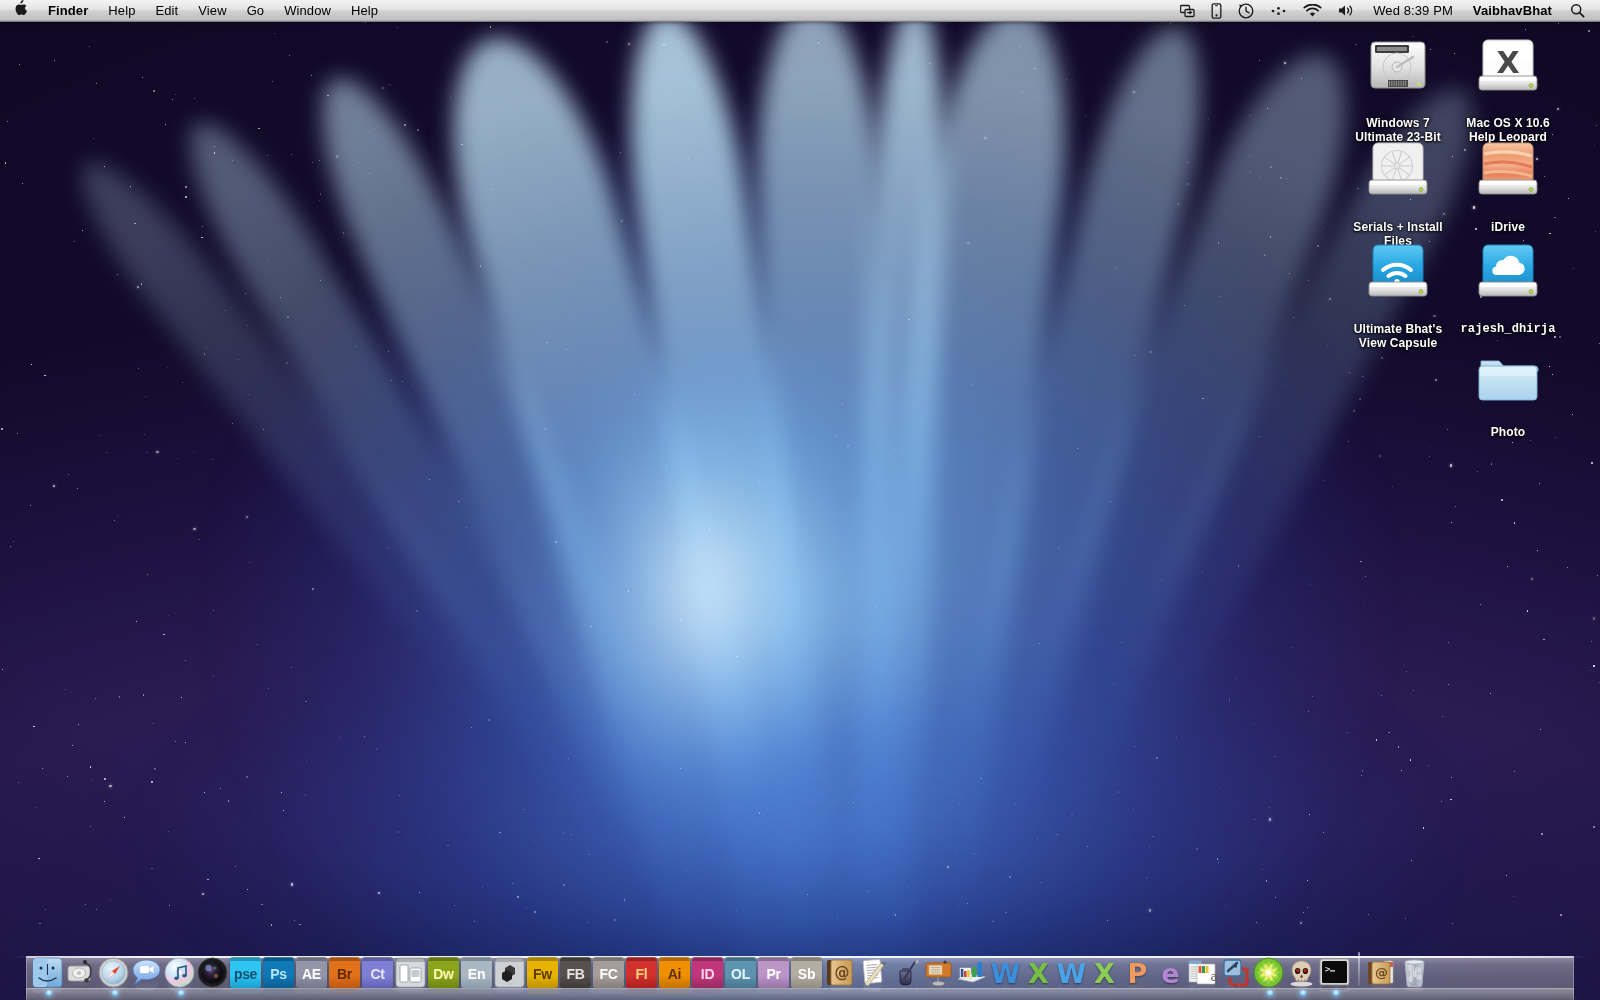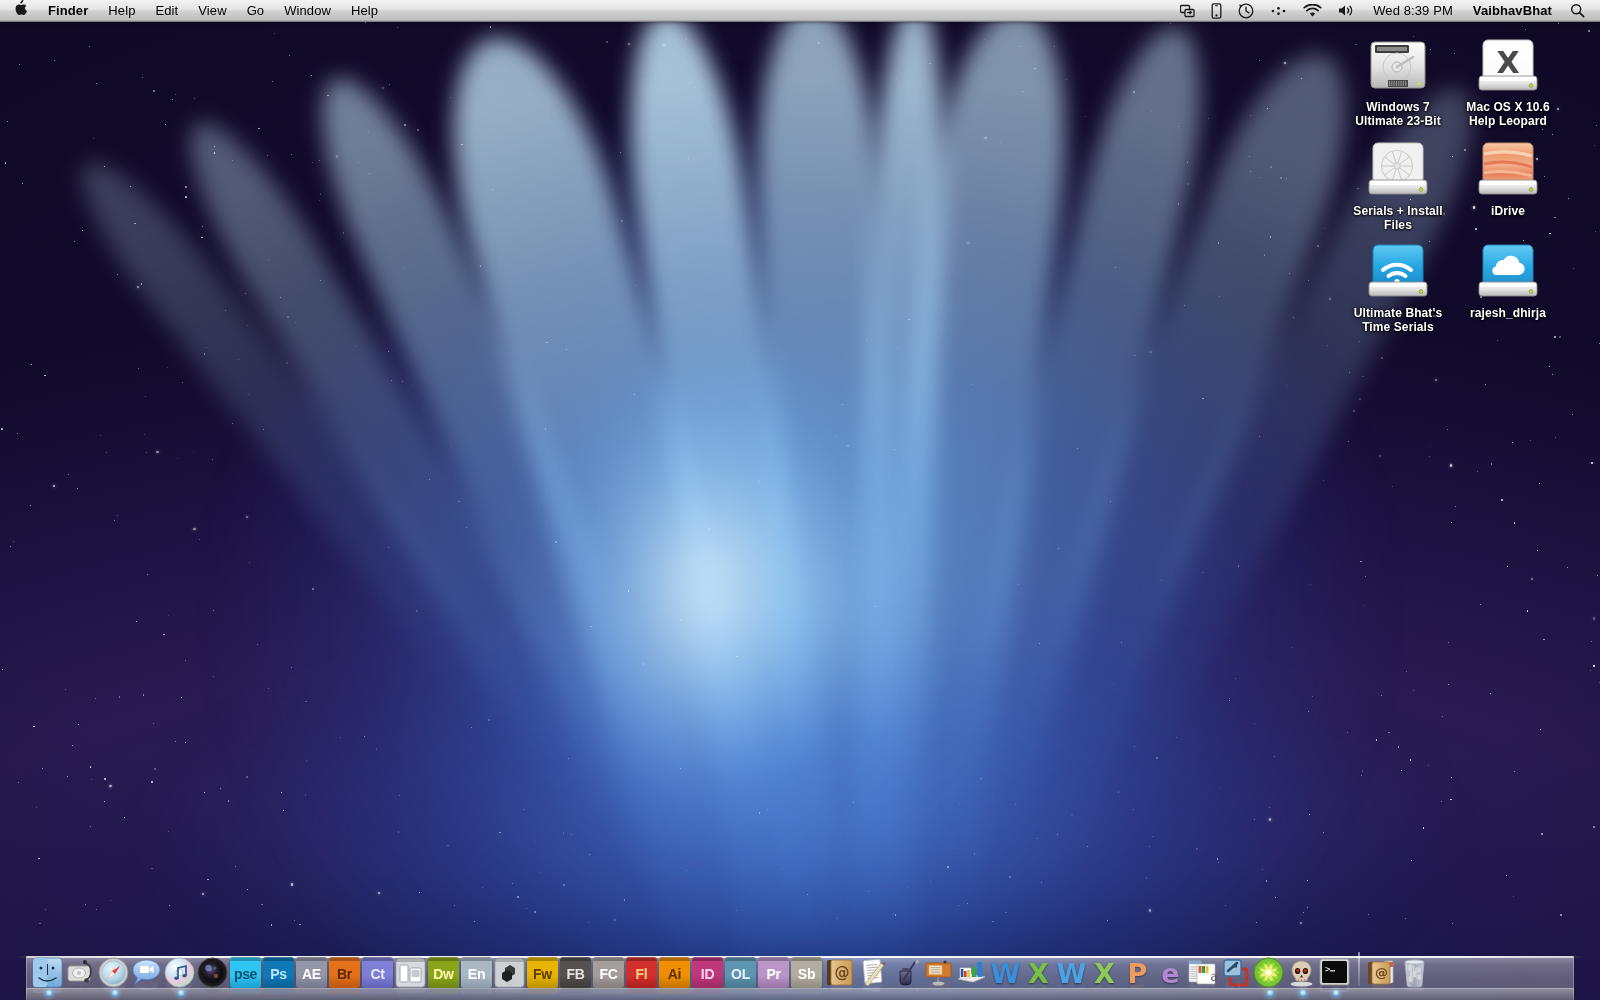--- a/index.html
+++ b/index.html
@@ -69,21 +69,21 @@
   .mb-stat{ padding:0 7px; height:22px; display:flex; align-items:center; justify-content:center; }
   .mb-stat svg{ display:block; }
   .mb-clock{ padding:0 9px; font-size:13px; font-weight:500; }
   .mb-user{ padding:0 9px; font-size:13px; font-weight:bold; }
 
   
   #desk-icons{ position:absolute; left:0; top:22px; width:1600px; height:900px; z-index:20; }
   .dicon{ position:absolute; width:120px; text-align:center; }
   .dicon .art{ height:68px; display:flex; align-items:flex-end; justify-content:center; }
   .dicon .lbl{
-    margin-top:4px; color:#fff; font-size:12px; font-weight:bold; line-height:14px;
+    margin-top:20px; color:#fff; font-size:12px; font-weight:bold; line-height:14px;
     text-shadow:0 1px 2px rgba(0,0,0,.95), 0 0 4px rgba(0,0,0,.75), 0 0 1px rgba(0,0,0,1);
     letter-spacing:.1px;
   }
 
   
   #dock{
     position:absolute; left:50%; bottom:0; transform:translateX(-50%);
     width:1548px; height:74px; z-index:40;
   }
   .dock-shelf{
@@ -886,24 +886,24 @@
             <path d="M22.5 34a13.5 13.5 0 0 1 17 0" stroke-width="4"></path>
             <circle cx="31" cy="39.5" r="2.6" fill="#fff" stroke="none"></circle>
           </g>
           <rect x="3" y="40" width="58" height="14" rx="3" fill="url(#g_timecapsule)" stroke="#8e8e8e" stroke-width=".9"></rect>
           <rect x="4" y="41" width="56" height="4" rx="2" fill="#fff" opacity=".85"></rect>
           <circle cx="55" cy="49.5" r="1.9" fill="#b9d84a" stroke="#6f8a20" stroke-width=".5"></circle>
         </svg>
       </div>
       <div class="lbl">
         <div>Ultimate Bhat's</div>
-        <div>Time Serials</div>
+        <div>View Capsule</div>
       </div>
     </div>
-    <div class="dicon" style="left: 1448px; top: 212px;">
+    <div class="dicon" style="left: 1448px; top: 212px; font-family: Liberation Mono, monospace;">
       <div class="art">
         <svg width="64" height="60" viewBox="0 0 64 60">
           <defs>
             <linearGradient id="g_cloud" x1="0" y1="0" x2="0" y2="1">
               <stop offset="0" stop-color="#fdfdfd"></stop>
               <stop offset=".55" stop-color="#e2e2e2"></stop>
               <stop offset="1" stop-color="#b6b6b6"></stop>
             </linearGradient>
             <linearGradient id="clb" x1="0" y1="0" x2="0" y2="1">
               <stop offset="0" stop-color="#63caf3"></stop>
@@ -913,20 +913,42 @@
           </defs>
           <rect x="7" y="3" width="50" height="40" rx="5" fill="url(#clb)" stroke="#1b82b9" stroke-width="1"></rect>
           <path d="M20 33h23a6.2 6.2 0 0 0 .4-12.3A8.6 8.6 0 0 0 27.6 18 6.6 6.6 0 0 0 20 24.5a4.3 4.3 0 0 0 0 8.5z" fill="#fff"></path>
           <rect x="3" y="40" width="58" height="14" rx="3" fill="url(#g_cloud)" stroke="#8e8e8e" stroke-width=".9"></rect>
           <rect x="4" y="41" width="56" height="4" rx="2" fill="#fff" opacity=".85"></rect>
           <circle cx="55" cy="49.5" r="1.9" fill="#b9d84a" stroke="#6f8a20" stroke-width=".5"></circle>
         </svg>
       </div>
       <div class="lbl">
         <div>rajesh_dhirja</div>
+      </div>
+    </div>
+    <div class="dicon" style="left: 1448px; top: 315px;">
+      <div class="art">
+        <svg width="64" height="56" viewBox="0 0 64 56">
+          <defs>
+            <linearGradient id="fg1" x1="0" y1="0" x2="0" y2="1">
+              <stop offset="0" stop-color="#cfe8f6"></stop>
+              <stop offset="1" stop-color="#9ec9e6"></stop>
+            </linearGradient>
+            <linearGradient id="fg2" x1="0" y1="0" x2="0" y2="1">
+              <stop offset="0" stop-color="#d9effa"></stop>
+              <stop offset="1" stop-color="#a9d2ec"></stop>
+            </linearGradient>
+          </defs>
+          <path d="M5 12h18l4.5 5H59a3 3 0 0 1 3 3v2H5z" fill="url(#fg1)" stroke="#7fb2d2" stroke-width=".9"></path>
+          <rect x="3" y="17" width="58" height="34" rx="3.5" fill="url(#fg2)" stroke="#7fb2d2" stroke-width=".9"></rect>
+          <rect x="4" y="18" width="56" height="9" rx="3" fill="#e7f5fd" opacity=".55"></rect>
+        </svg>
+      </div>
+      <div class="lbl">
+        <div>Photo</div>
       </div>
     </div>
   </div>
 
 <div id="dock">
   <div class="dock-shelf"></div>
   <div class="dock-items" id="dock-items">
       <div class="ditem" title="Finder">
         <div class="glyph"><svg width="31" height="31" viewBox="0 0 31 31">
             <defs>

